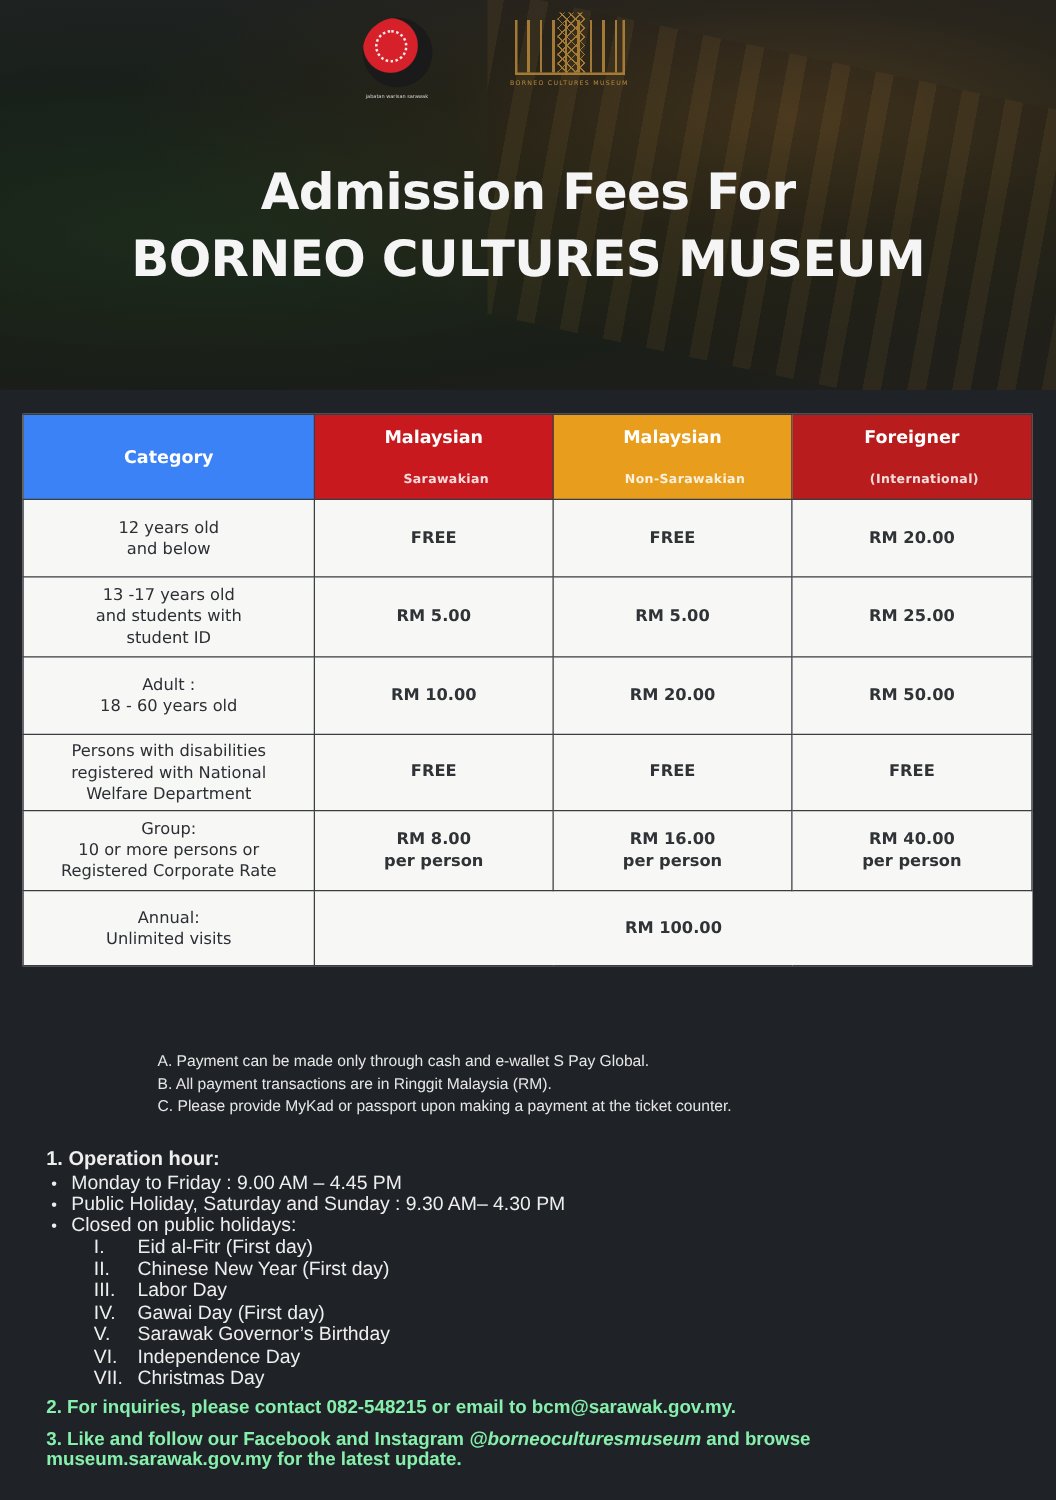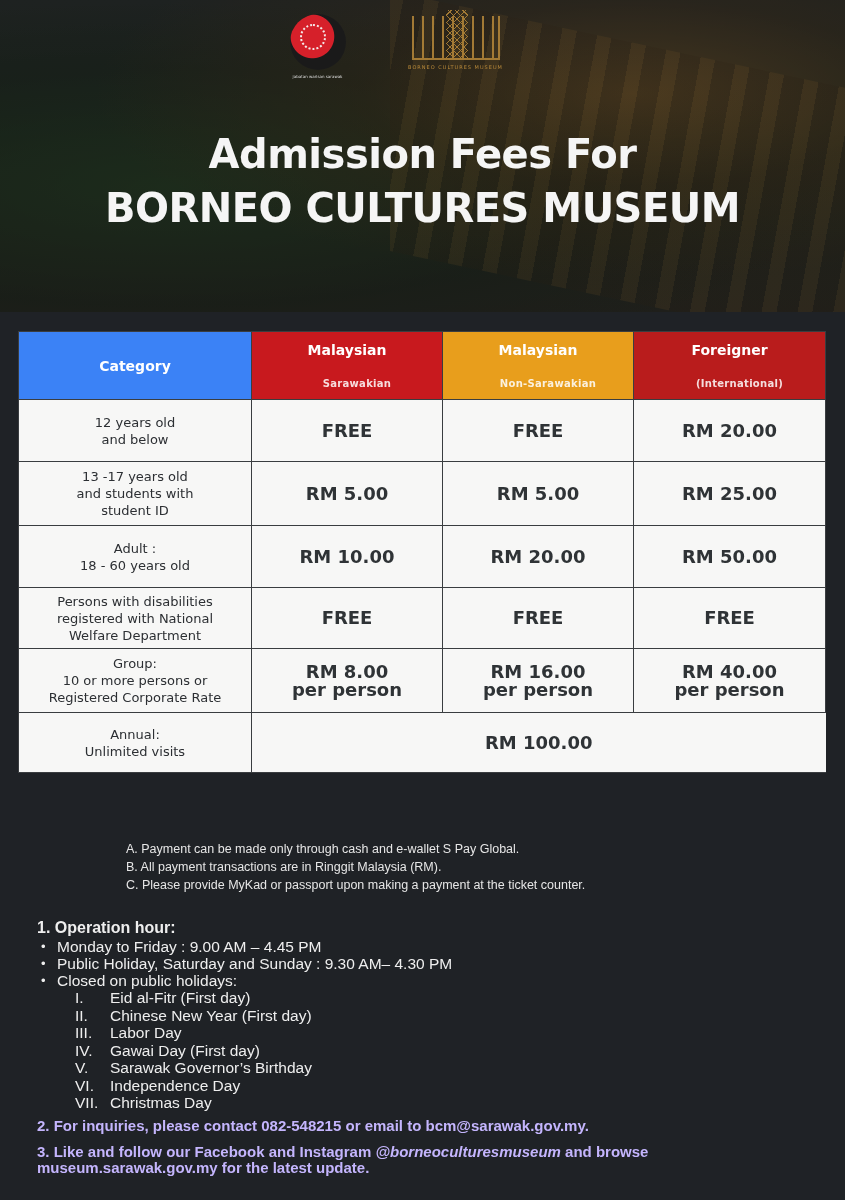--- a/index.html
+++ b/index.html
@@ -41,34 +41,34 @@
   table.fees { position: absolute; top: 331px; left: 18px; width: 807px; border-collapse: collapse; table-layout: fixed; background: #f7f7f6; color: #2c2f33; }
   table.fees th, table.fees td { border: 1px solid #3a3d40; text-align: center; vertical-align: middle; }
   table.fees th { height: 68px; color: #ffffff; }
   th .h-main { display: block; font-size: 14px; font-weight: bold; }
   th .h-sub { display: block; font-size: 10px; font-weight: bold; margin-top: 20px; opacity: 0.85; letter-spacing: 0.3px; padding-left: 20px; }
   th.c-cat { background: #3b82f6; width: 233px; }
   th.c-sar { background: #c8191e; width: 191px; }
   th.c-non { background: #e89e1c; width: 191px; }
   th.c-for { background: #b91c1c; width: 192px; }
   td.cat { font-size: 13px; line-height: 17px; color: #2c2f33; padding: 2px 6px; }
-  td.price { font-size: 18px; font-weight: bold; line-height: 18px; color: #2f3336; }
+  td.price { font-size: 13px; font-weight: bold; line-height: 18px; color: #2f3336; }
   td.annual-price { border-left: 1px solid #3a3d40; }
   tr.r1 td { height: 62px; } tr.r2 td { height: 64px; } tr.r3 td { height: 62px; }
   tr.r4 td { height: 61px; } tr.r5 td { height: 61px; } tr.r6 td { height: 64px; } tr.r7 td { height: 60px; }
   tr.r7 td.annual-price { border: none; border-bottom: 1px solid #3a3d40; }
 
   .notes { position: absolute; top: 840px; left: 126px; font-size: 12.5px; line-height: 18px; color: #e6e6e6; font-family: "Liberation Sans", sans-serif; }
   .ops { position: absolute; top: 918px; left: 37px; color: #eeeeee; font-family: "Liberation Sans", sans-serif; }
   .ops .head { font-size: 16px; font-weight: bold; line-height: 20px; }
   .ops .bul { font-size: 15.5px; line-height: 17px; padding-left: 20px; position: relative; }
   .ops .bul::before { content: "\2022"; position: absolute; left: 4px; top: 0; font-size: 13px; }
   .ops .hol { font-size: 15.5px; line-height: 17.5px; padding-left: 38px; display: flex; }
   .ops .hol .num { width: 35px; }
-  .contact { position: absolute; top: 1116px; left: 37px; width: 790px; font-family: "Liberation Sans", sans-serif; color: #c4b5fd; font-weight: bold; font-size: 15px; }
+  .contact { position: absolute; top: 1116px; left: 37px; width: 790px; font-family: "Liberation Sans", sans-serif; color: #86efac; font-weight: bold; font-size: 15px; }
   .contact .c2 { line-height: 20px; }
   .contact .c3 { margin-top: 8px; line-height: 16px; }
   .contact .ig { font-style: italic; }
 </style>
 </head>
 <body>
 
 <div class="hero">
   <div class="roof"></div>
   <div class="shade"></div>

